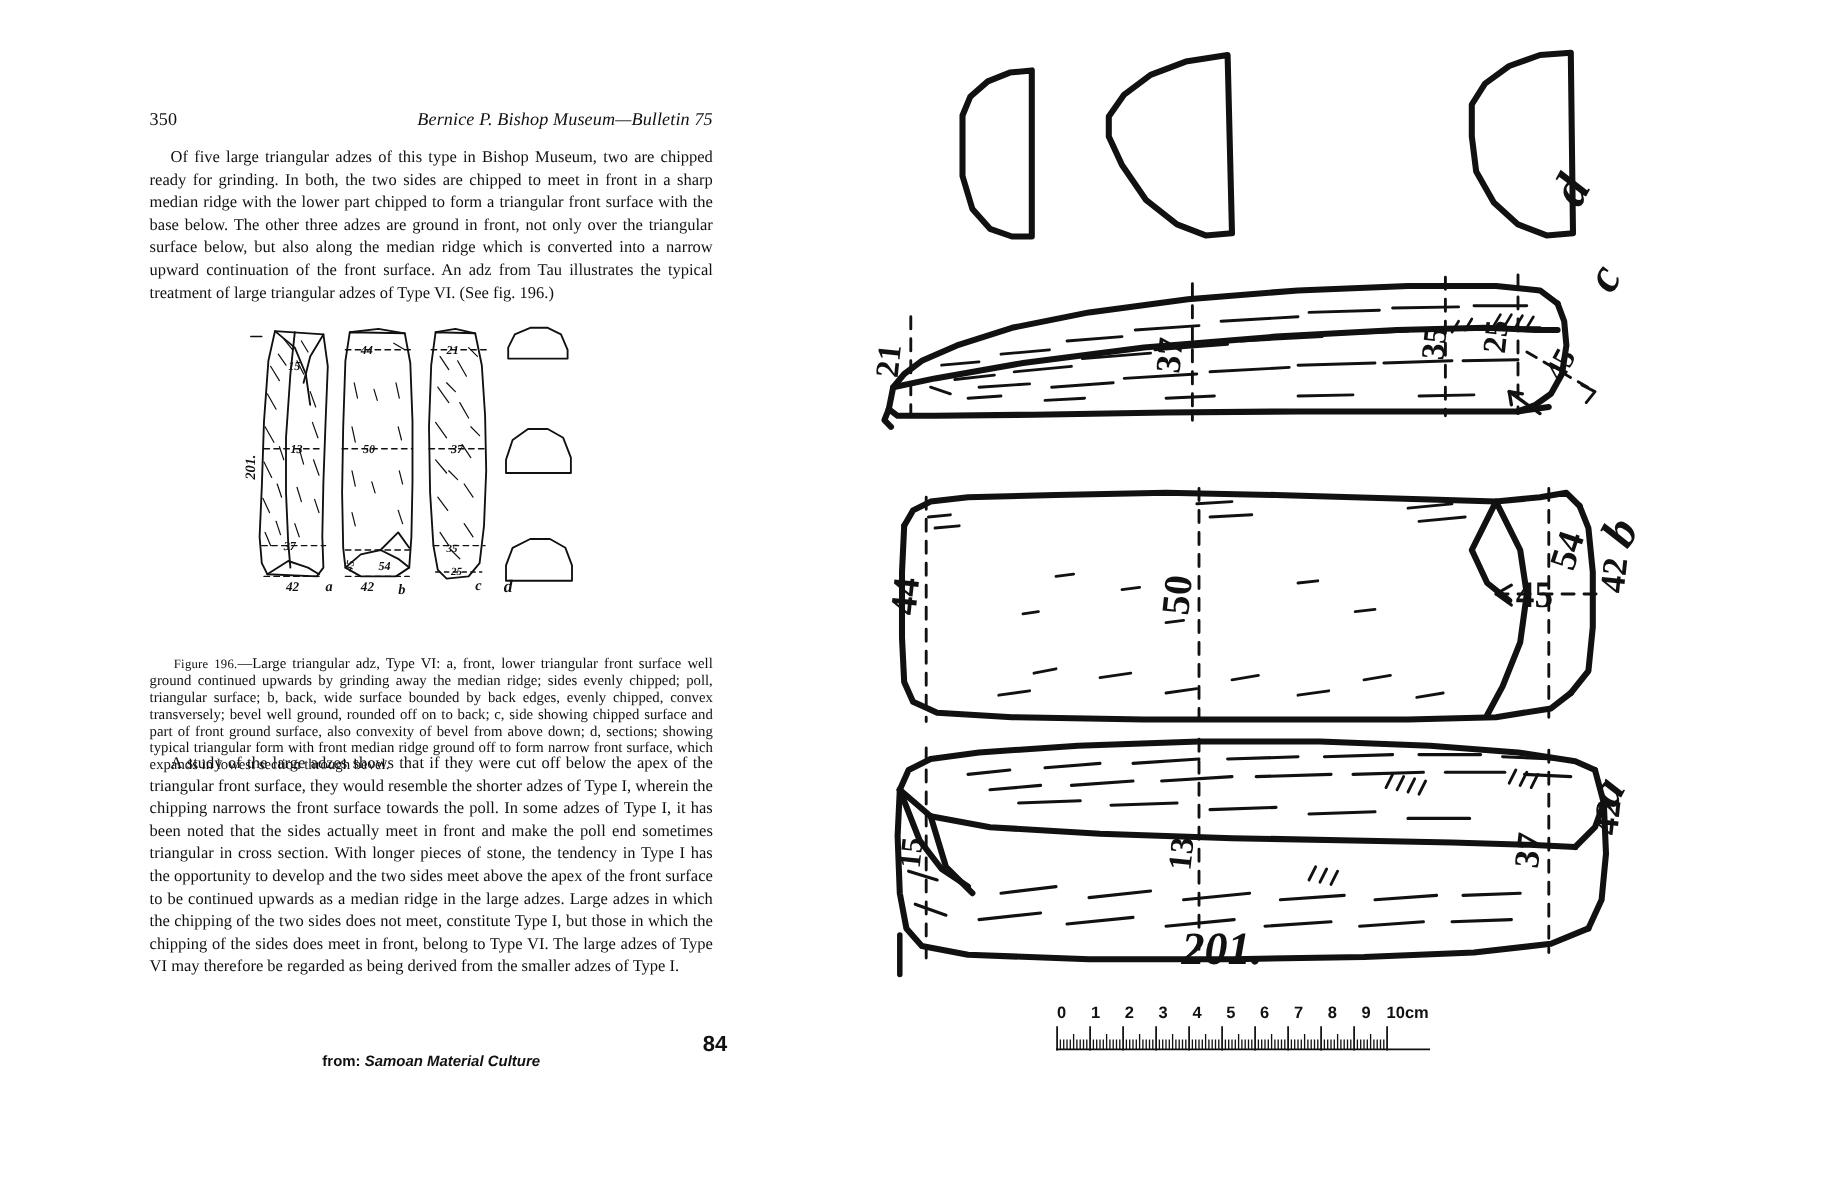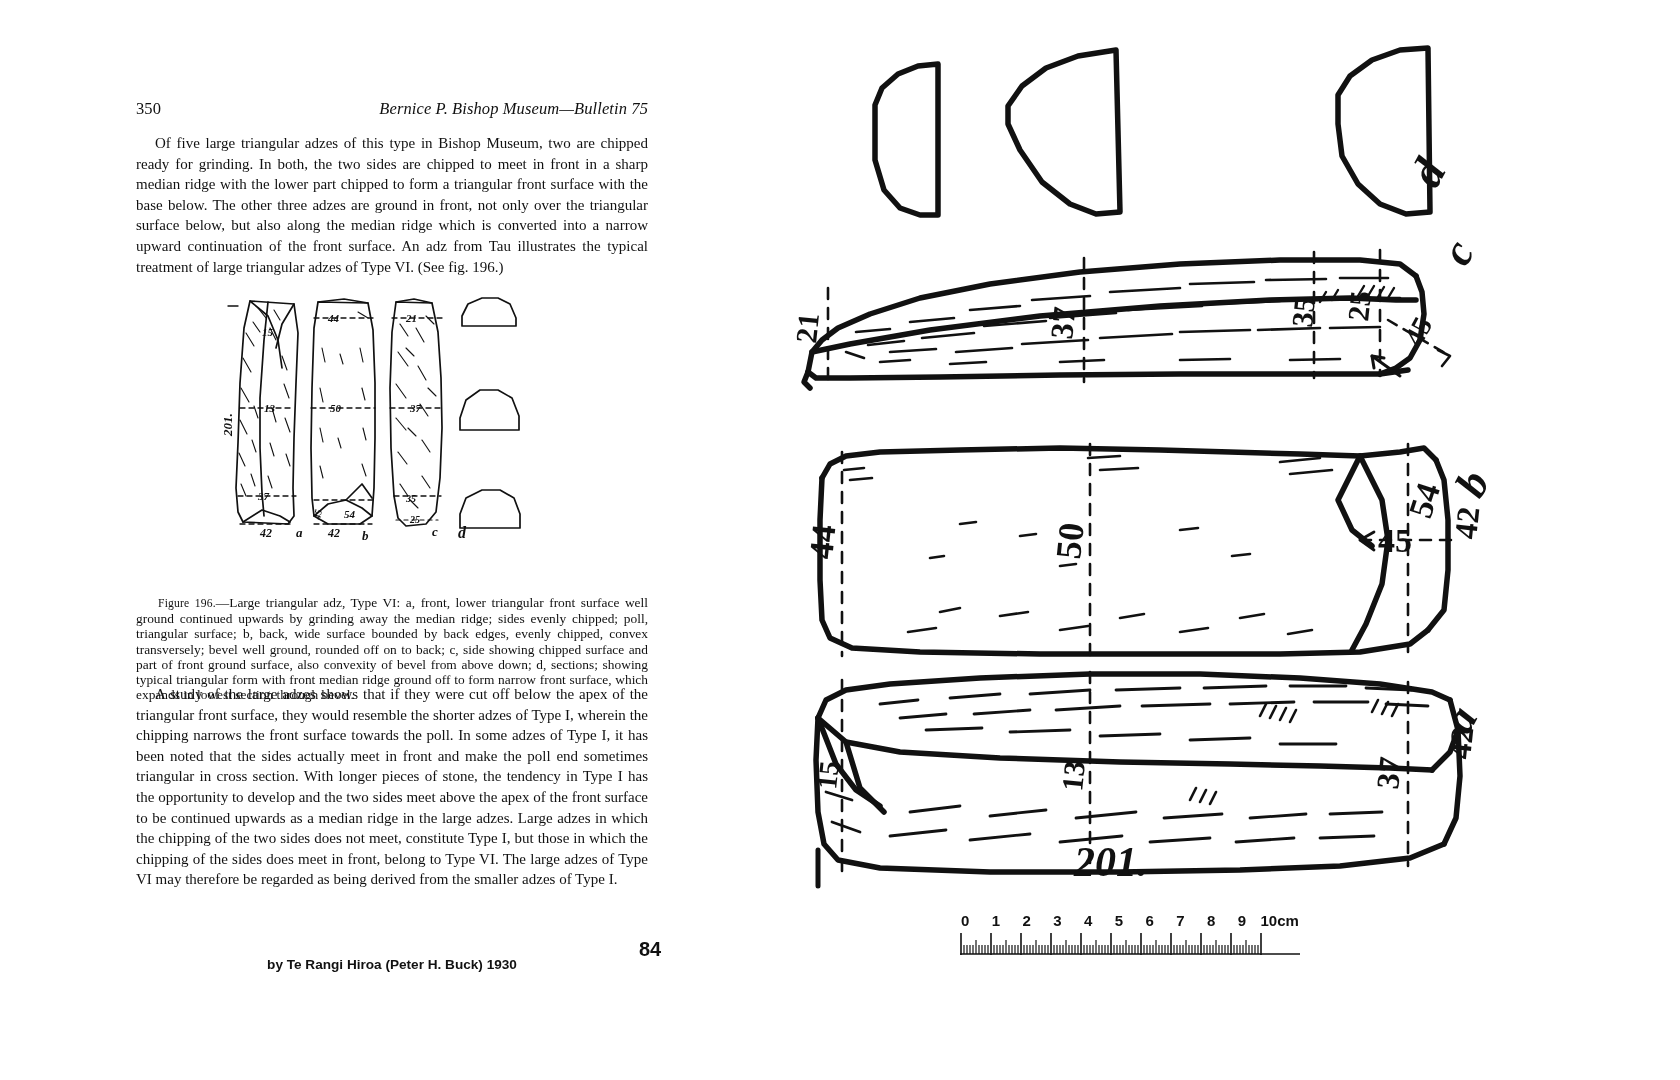--- a/index.html
+++ b/index.html
@@ -205,21 +205,23 @@
       <p>
         <span class="sc">Figure 196.</span><span>—</span><span>Large triangular adz, Type VI: a, front, lower triangular front surface well ground continued upwards by grinding away the median ridge; sides evenly chipped; poll, triangular surface; b, back, wide surface bounded by back edges, evenly chipped, convex transversely; bevel well ground, rounded off on to back; c, side showing chipped surface and part of front ground surface, also convexity of bevel from above down; d, sections; showing typical triangular form with front median ridge ground off to form narrow front surface, which expands in lowest section through bevel.</span>
       </p>
     </div>
 
     <div class="bodytext" id="para2">
       <p>A study of the large adzes shows that if they were cut off below the apex of the triangular front surface, they would resemble the shorter adzes of Type I, wherein the chipping narrows the front surface towards the poll. In some adzes of Type I, it has been noted that the sides actually meet in front and make the poll end sometimes triangular in cross section. With longer pieces of stone, the tendency in Type I has the opportunity to develop and the two sides meet above the apex of the front surface to be continued upwards as a median ridge in the large adzes.  Large adzes in which the chipping of the two sides does not meet, constitute Type I, but those in which the chipping of the sides does meet in front, belong to Type VI.  The large adzes of Type VI may therefore be regarded as being derived from the smaller adzes of Type I.</p>
     </div>
 
     <div class="credit">
-      <div>by Te Rangi Hiroa (Peter H. Buck) 1930</div>
+      <div>
+        <span>from: </span><span class="it">Samoan Material Culture</span>
+      </div>
     </div>
 
     <div class="folio-left">84</div>
   </div>
 
   <div class="right-page">
     <svg width="920" height="1080" viewBox="0 0 920 1080" xmlns="http://www.w3.org/2000/svg">
       <g fill="none" stroke="#111" stroke-width="5.5" stroke-linecap="round" stroke-linejoin="round">
 
         <path d="M115 105 L122 88 L138 74 L158 66 L178 64 L178 215 L160 215 L140 208 L124 190 L115 160 Z"></path>

